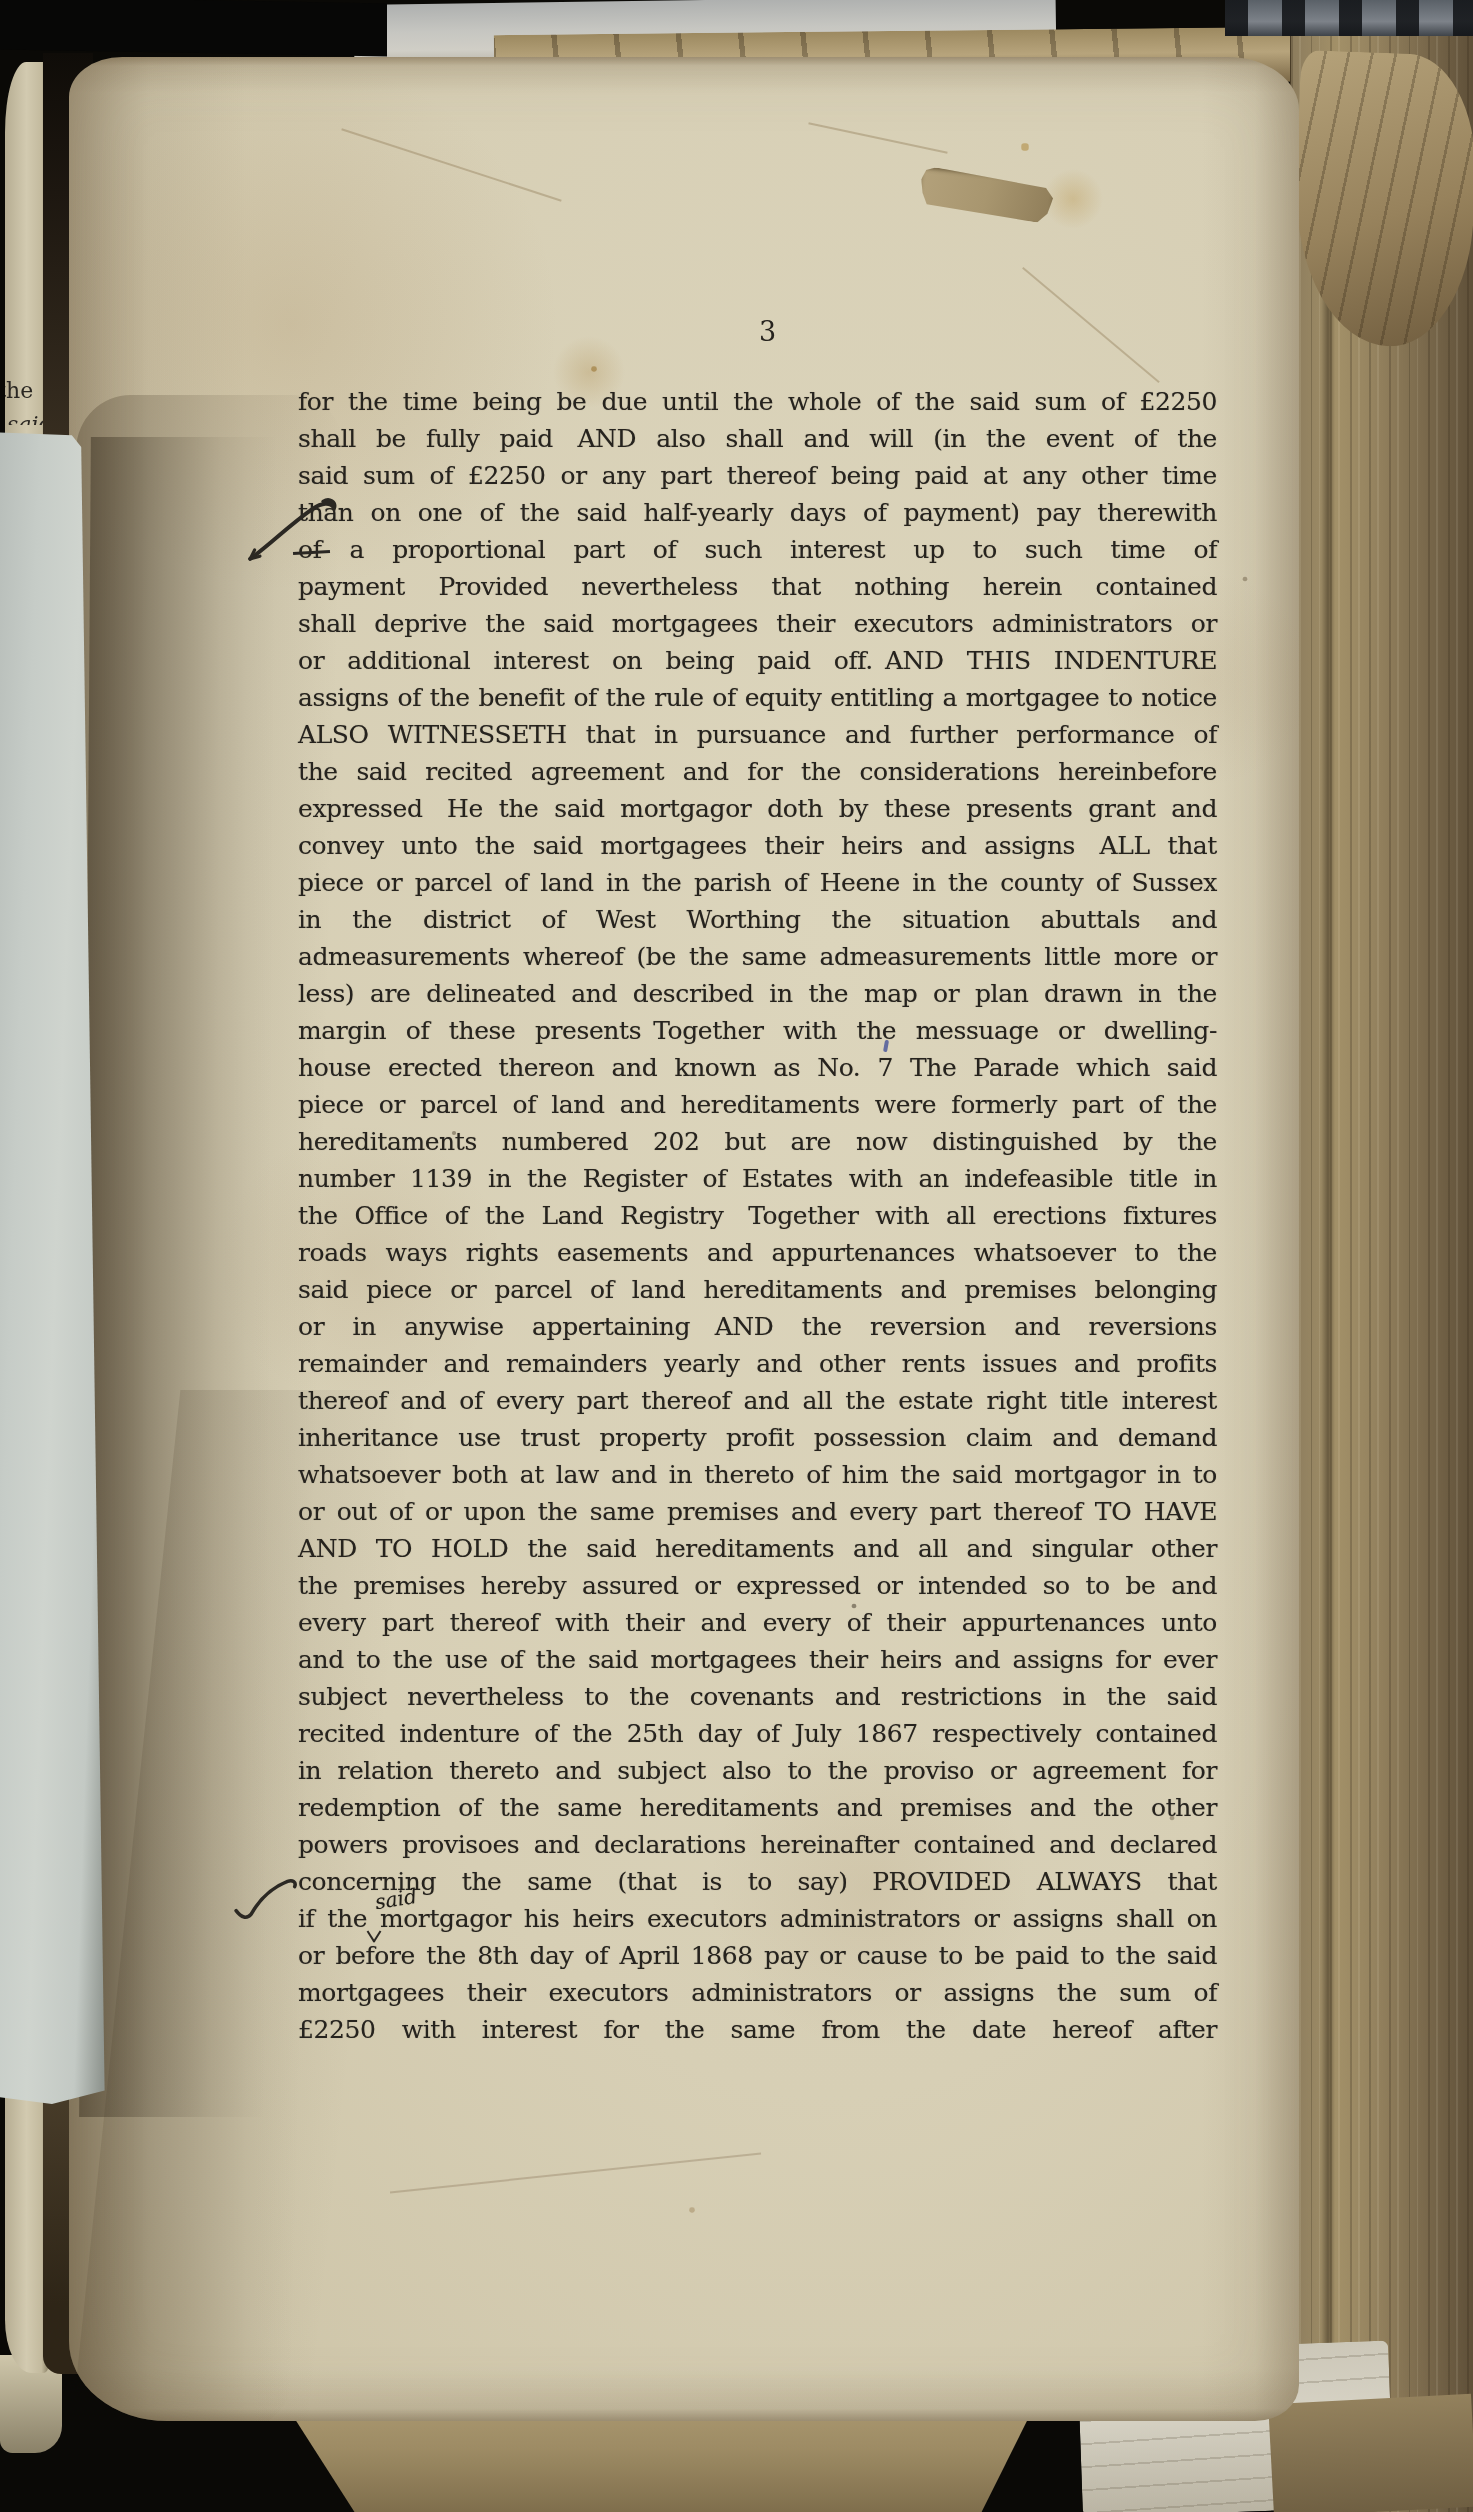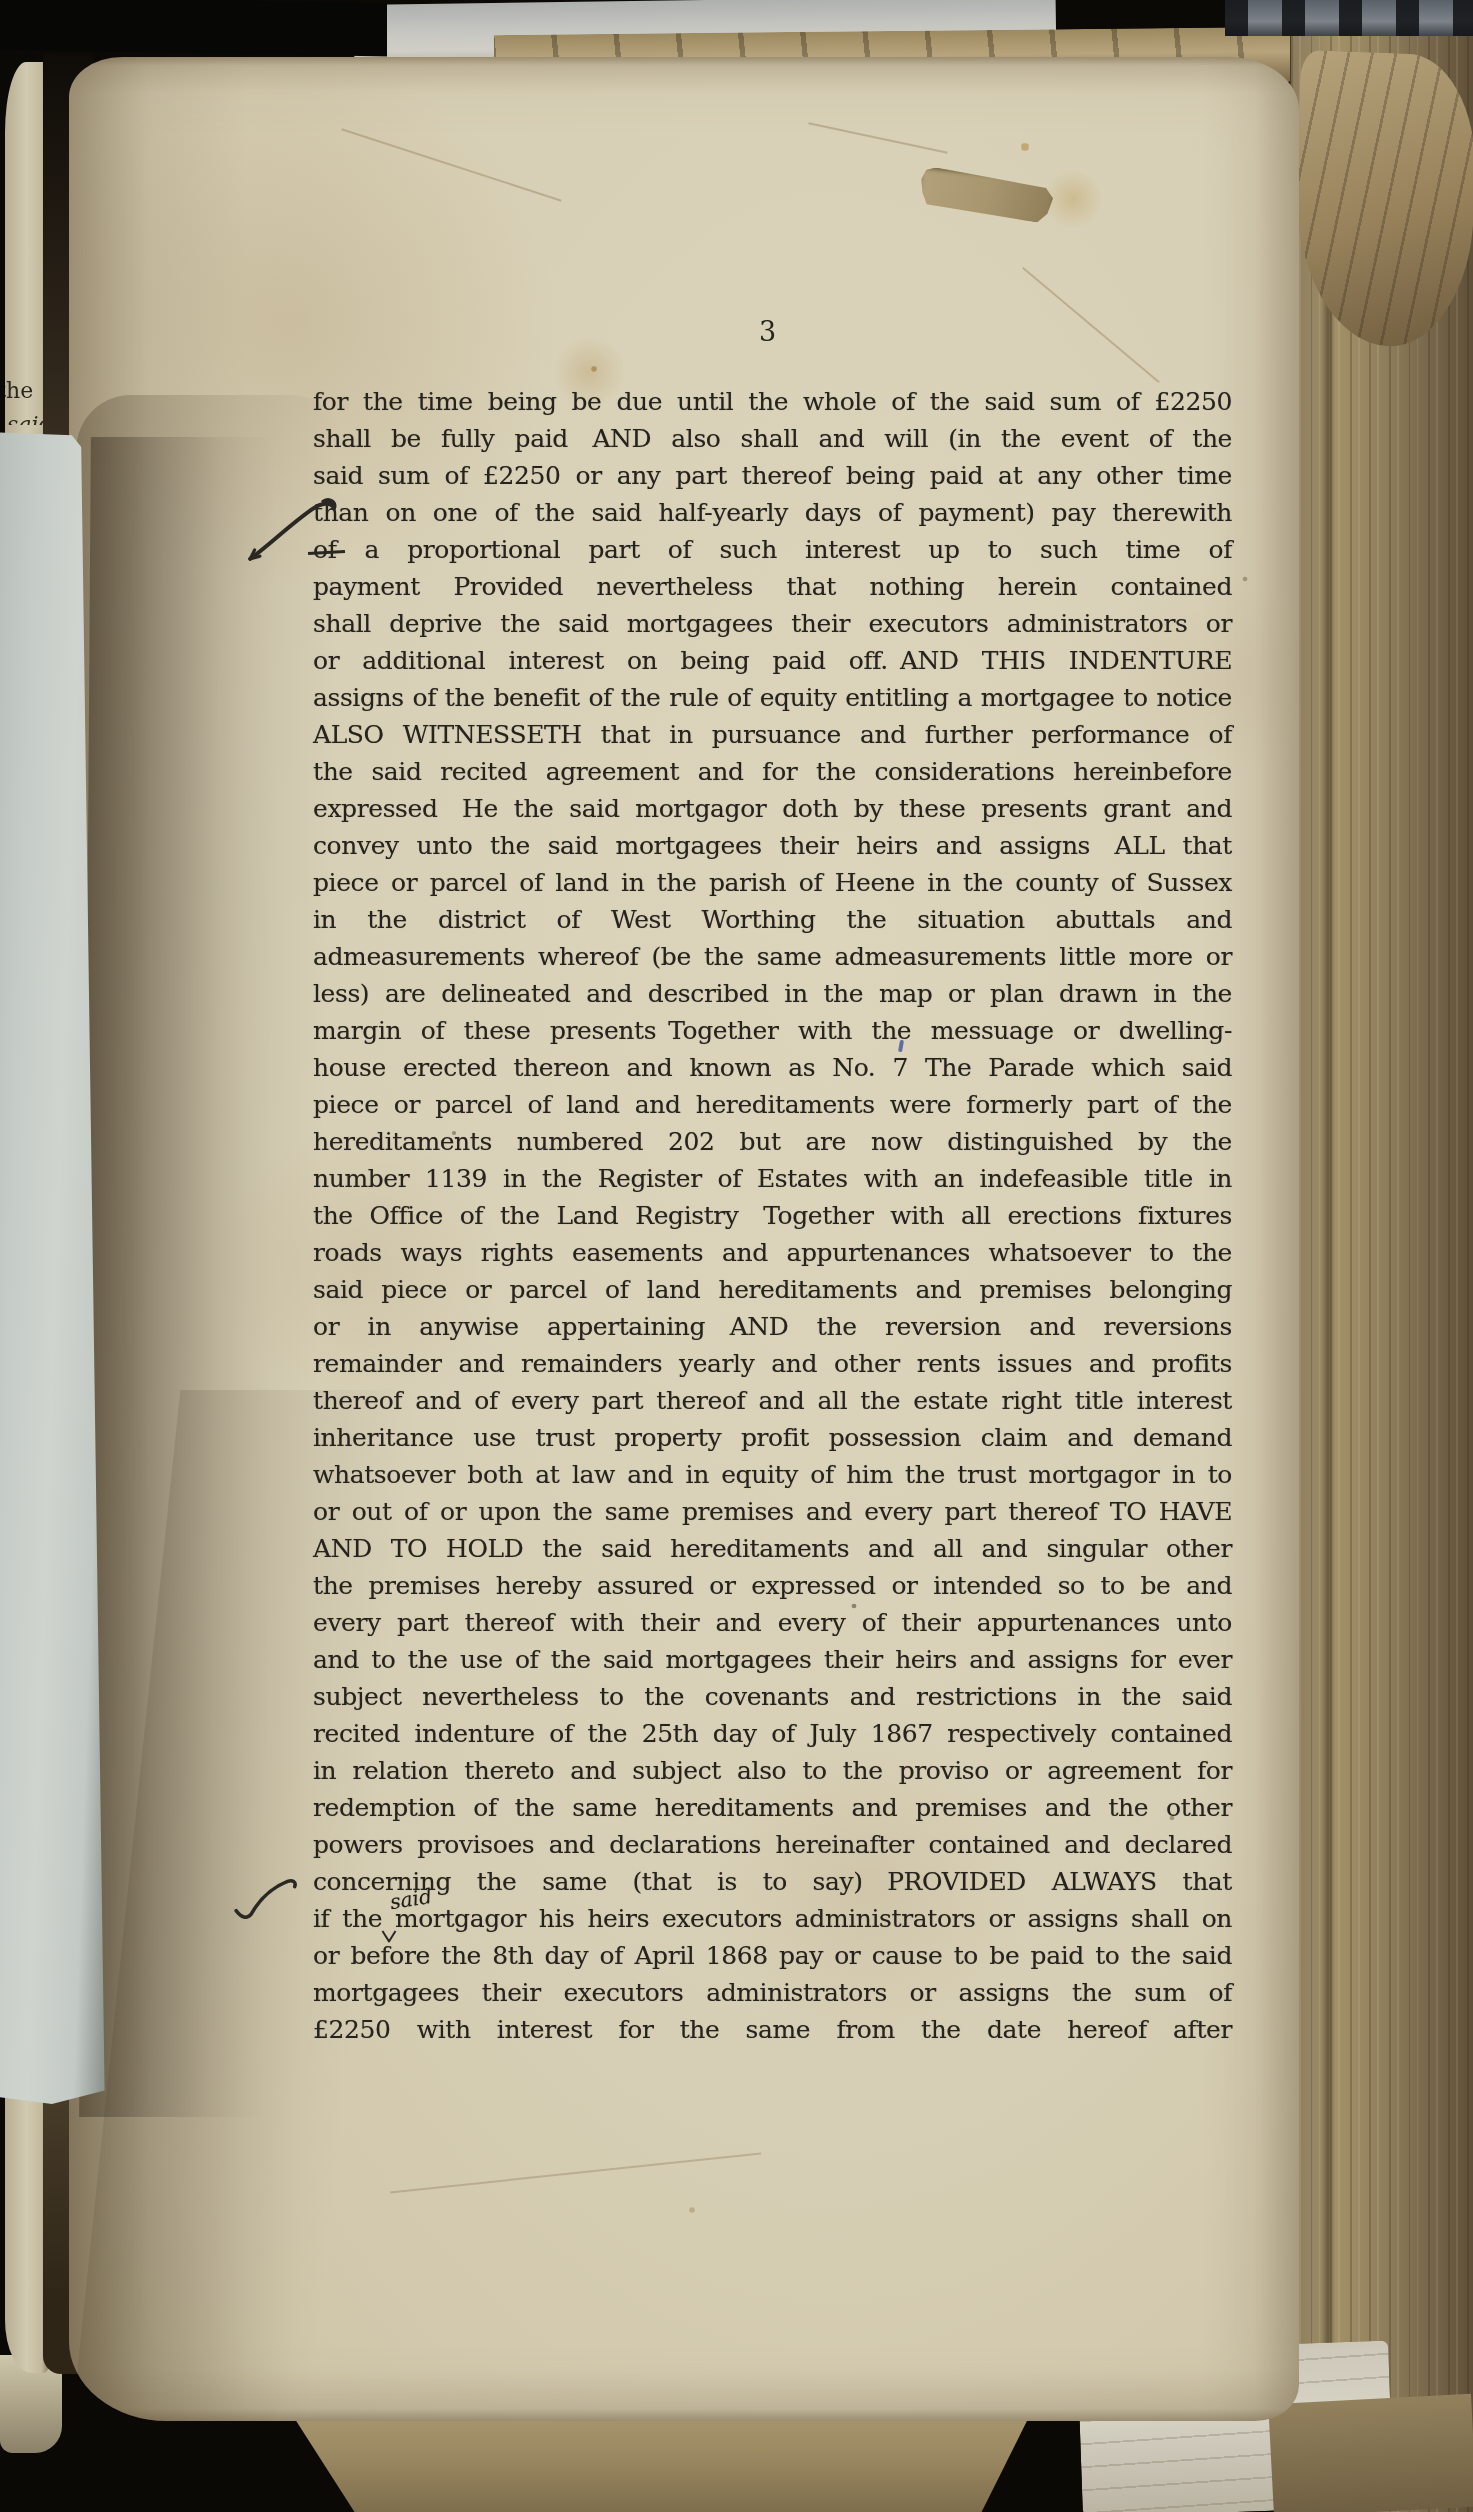--- a/index.html
+++ b/index.html
@@ -92,21 +92,21 @@
       1175px 521px 0 1.3px rgba(90,72,48,.4);}
 
   .tape{position:absolute;left:851px;top:116px;width:133px;height:44px;
     background:linear-gradient(100deg,#b3a17b 0%,#a8966f 50%,#8f7d59 100%);
     clip-path:polygon(0% 30%,3% 8%,10% 0%,94% 20%,100% 42%,97% 78%,90% 100%,6% 85%,2% 60%);
     transform:rotate(6deg);box-shadow:inset 0 2.7px 3.6px rgba(70,55,30,.5);}
 
   .page-number{position:absolute;left:654px;top:259px;width:89px;text-align:center;
     font-size:27px;color:#26231e;}
 
-  .text-block{position:absolute;left:244px;top:326px;width:919px;color:#26231e;
+  .text-block{position:absolute;left:229px;top:326px;width:919px;color:#26231e;
     font-size:25px;letter-spacing:-0.4px;}
   .line{height:37px;line-height:37px;text-align:justify;text-align-last:justify;
     text-shadow:0 0 0.9px rgba(38,35,30,.35);white-space:normal;}
 
   .struck{position:relative;}
   .struck::after{content:"";position:absolute;left:-5.3px;right:-8px;top:54%;height:2.7px;
     background:#2a2723;transform:rotate(-3deg);}
   .ins{position:relative;}
   .ins-above{position:absolute;left:-5.3px;top:-23px;font-style:italic;font-size:20.4px;
     letter-spacing:0;transform:rotate(-9deg);color:#201d18;}
@@ -192,21 +192,21 @@
         <div class="line">piece or parcel of land and hereditaments were formerly part of the</div>
         <div class="line">hereditaments numbered 202 but are now distinguished by the</div>
         <div class="line">number 1139 in the Register of Estates with an indefeasible title in</div>
         <div class="line">the Office of the Land Registry Together with all erections fixtures</div>
         <div class="line">roads ways rights easements and appurtenances whatsoever to the</div>
         <div class="line">said piece or parcel of land hereditaments and premises belonging</div>
         <div class="line">or in anywise appertaining AND the reversion and reversions</div>
         <div class="line">remainder and remainders yearly and other rents issues and profits</div>
         <div class="line">thereof and of every part thereof and all the estate right title interest</div>
         <div class="line">inheritance use trust property profit possession claim and demand</div>
-        <div class="line">whatsoever both at law and in equity of him the trust mortgagor in to</div>
+        <div class="line">whatsoever both at law and in thereto of him the said mortgagor in to</div>
         <div class="line">or out of or upon the same premises and every part thereof TO HAVE</div>
         <div class="line">AND TO HOLD the said hereditaments and all and singular other</div>
         <div class="line">the premises hereby assured or expressed or intended so to be and</div>
         <div class="line">every part thereof with their and every of their appurtenances unto</div>
         <div class="line">and to the use of the said mortgagees their heirs and assigns for ever</div>
         <div class="line">subject nevertheless to the covenants and restrictions in the said</div>
         <div class="line">recited indenture of the 25th day of July 1867 respectively contained</div>
         <div class="line">in relation thereto and subject also to the proviso or agreement for</div>
         <div class="line">redemption of the same hereditaments and premises and the other</div>
         <div class="line">powers provisoes and declarations hereinafter contained and declared</div>

